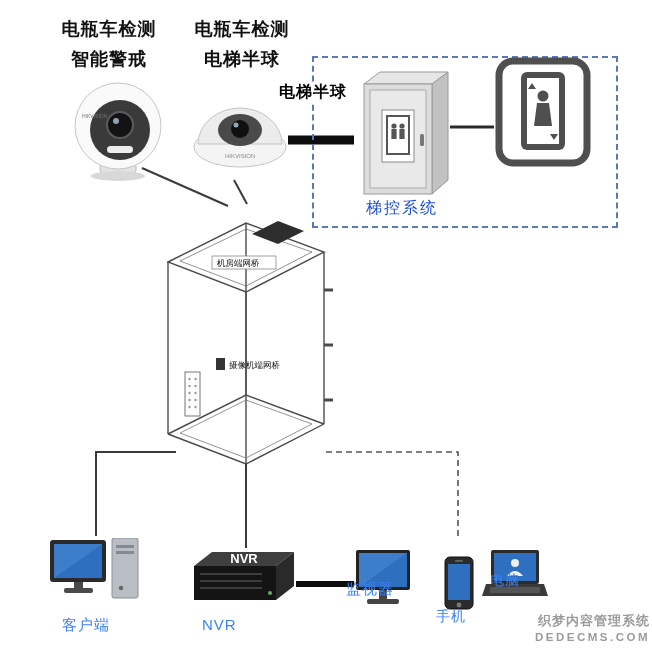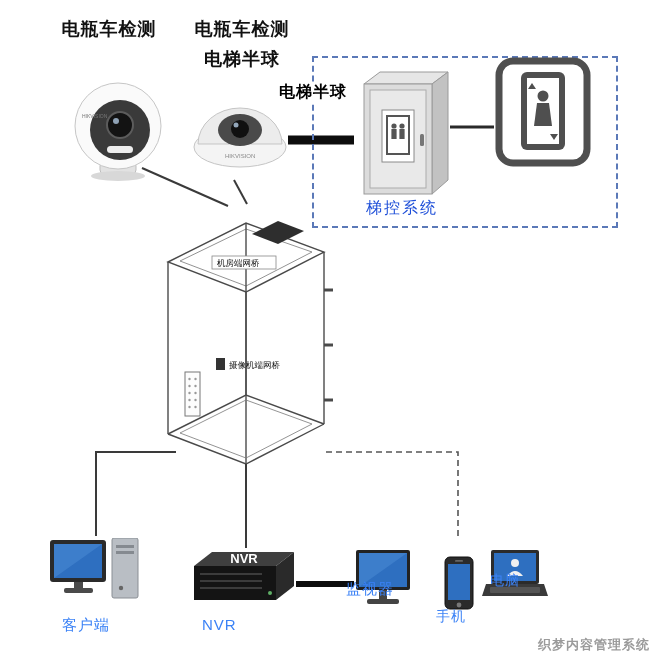--- a/index.html
+++ b/index.html
@@ -6,21 +6,21 @@
   html,body { background:#ffffff; }
   body { font-family:"Liberation Sans","DejaVu Sans",sans-serif; }
   .canvas { position:relative; width:652px; height:654px; background:#ffffff; overflow:hidden; }
   .abs { position:absolute; }
   .cam-caption { font-size:18px; font-weight:700; letter-spacing:1px; line-height:30px; text-align:center; color:#111; }
   .alarm-caption { font-size:16px; font-weight:700; color:#000; background:#fff; padding:0 3px; letter-spacing:1px; }
   .dashed-box { border:2px dashed #5b79b8; }
   .sys-caption { font-size:16px; color:#1d4ed8; letter-spacing:2px; }
   .dev-caption { font-size:15px; color:#3b82f6; letter-spacing:1px; text-align:left; }
   .dev-caption.small { font-size:14px; }
-  .watermark { text-align:right; color:#9b9b9b; font-weight:700; line-height:17px;margin-top:24px; }
+  .watermark { text-align:right; color:#9b9b9b; font-weight:700; line-height:17px; }
   .wm1 { font-size:13px; letter-spacing:1px; }
   .wm2 { font-size:11.5px; letter-spacing:2.5px; }
 </style>
 </head>
 <body>
 
 <div class="canvas">
 
   <svg class="abs" style="left:0;top:0" width="652" height="654" viewBox="0 0 652 654">
 
@@ -76,20 +76,21 @@
 
     <line x1="246" y1="464" x2="246" y2="548" stroke="#3a3a3a" stroke-width="2"></line>
 
     <line x1="296" y1="584" x2="354" y2="584" stroke="#0d0d0d" stroke-width="6"></line>
 
     <polyline points="326,452 458,452 458,540" fill="none" stroke="#555" stroke-width="1.6" stroke-dasharray="6,4"></polyline>
   </svg>
 
   <div class="abs cam-caption" style="left:48px;top:14px;width:122px">
     <div>电瓶车检测</div>
+    <div>智能警戒</div>
   </div>
   <div class="abs cam-caption" style="left:186px;top:14px;width:112px">
     <div>电瓶车检测</div>
     <div>电梯半球</div>
   </div>
 
   <div class="abs dashed-box" style="left:312px;top:56px;width:306px;height:172px"></div>
   <div class="abs alarm-caption" style="left:276px;top:82px">电梯半球</div>
   <div class="abs sys-caption" style="left:366px;top:198px">梯控系统</div>
 
@@ -202,15 +203,16 @@
       <circle cx="33" cy="13" r="4" fill="#f0f0f0"></circle>
       <path d="M25,26 q8,-10 16,0 z" fill="#f0f0f0"></path>
       <polygon points="4,34 62,34 66,46 0,46" fill="#3a3a3a"></polygon>
       <rect x="8" y="37" width="50" height="6" rx="1" fill="#555"></rect>
     </svg>
   </div>
   <div class="abs dev-caption small" style="left:490px;top:572px;width:52px">电脑</div>
 
   <div class="abs watermark" style="left:500px;top:612px;width:150px">
     <div class="wm1">织梦内容管理系统</div>
+    <div class="wm2">DEDECMS.COM</div>
   </div>
 
 </div>
 
 </body></html>

